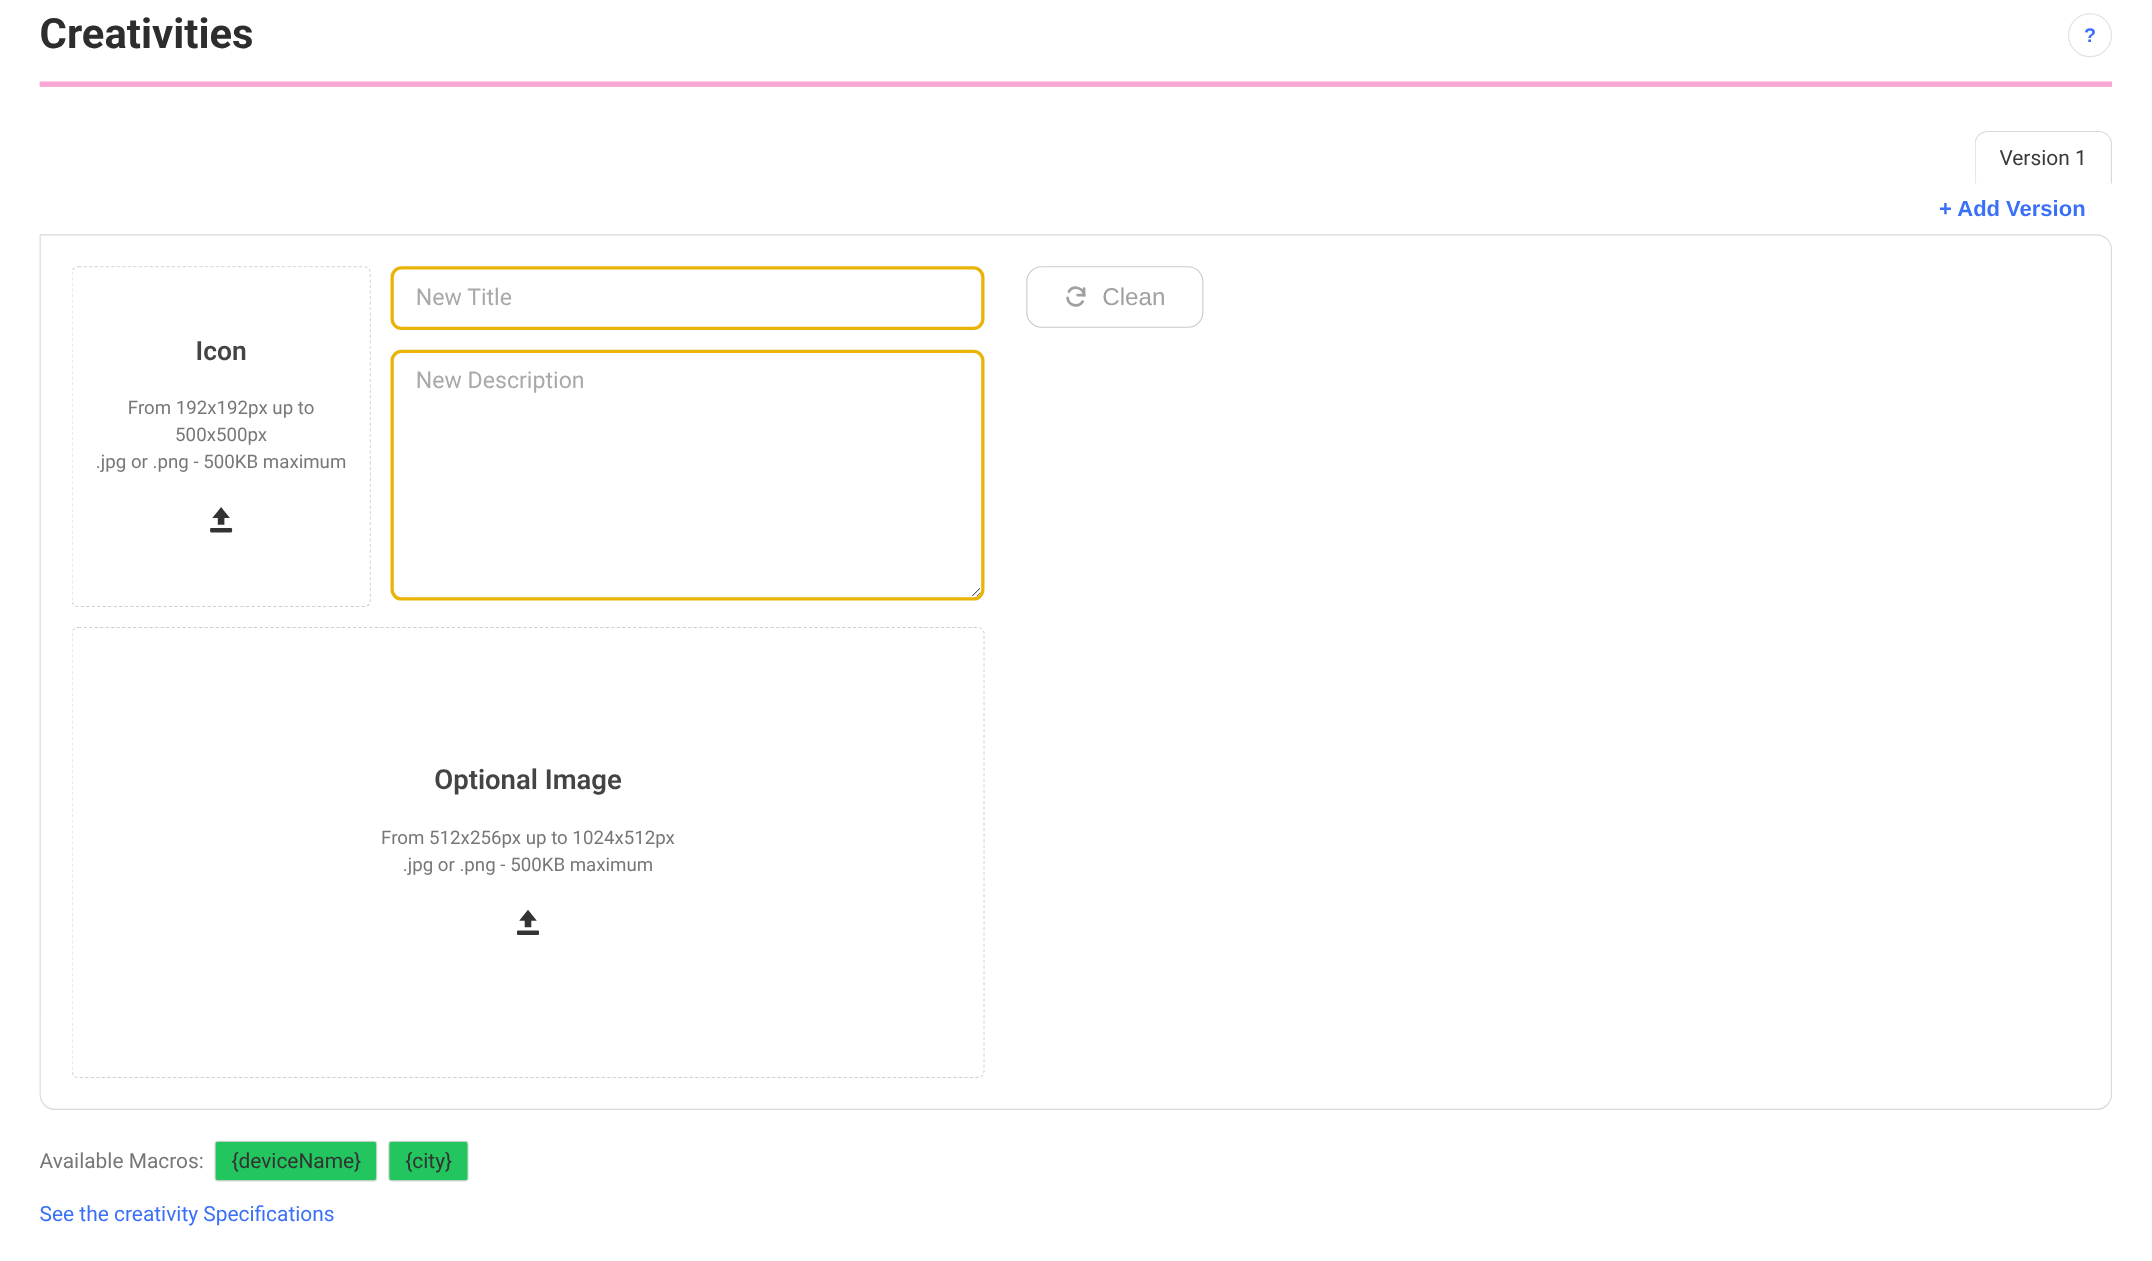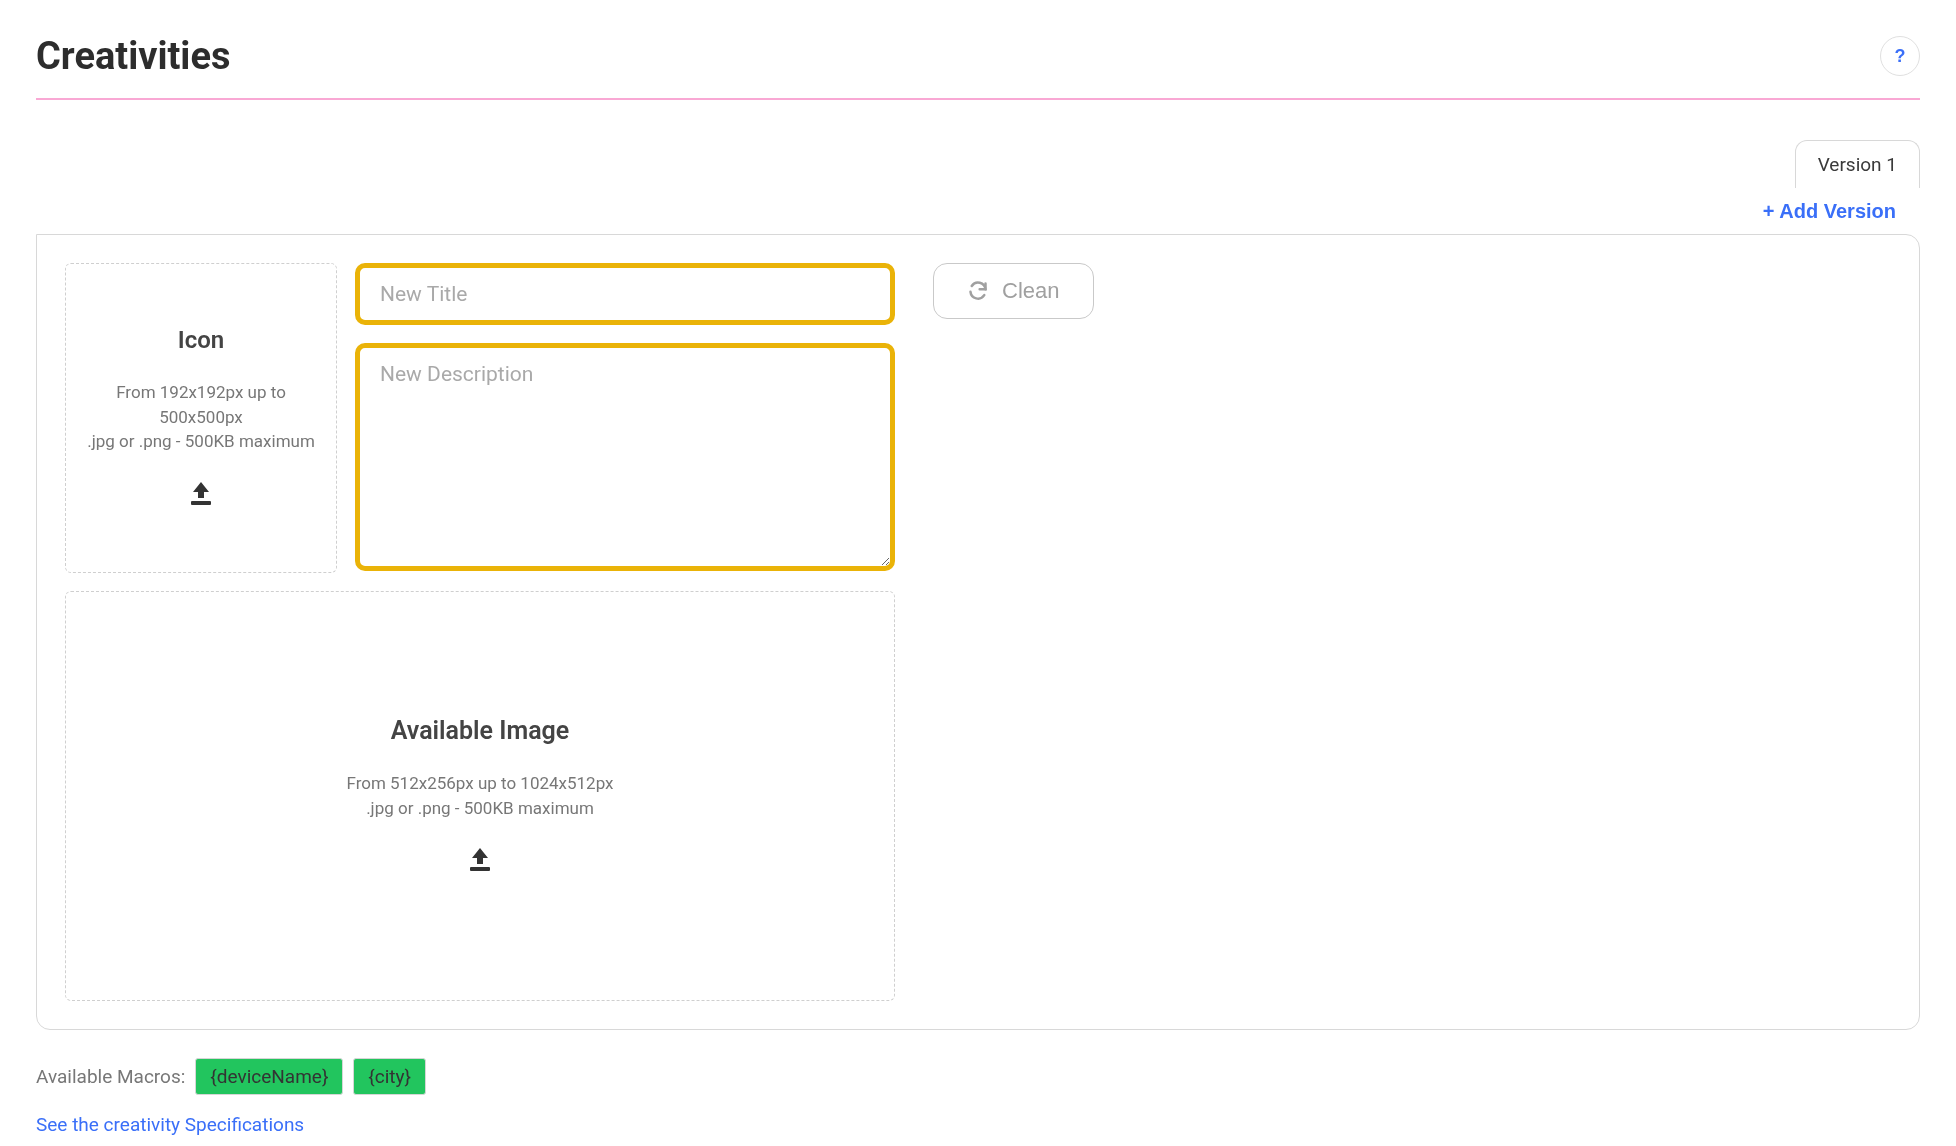--- a/index.html
+++ b/index.html
@@ -7,24 +7,23 @@
   font-family: -apple-system, BlinkMacSystemFont, "Segoe UI", Roboto, "Helvetica Neue", Arial, sans-serif;
   background: #fff;
   color: #333;
   padding: 0;
 }
 .container { padding: 10px 36px 20px 36px; }
 .header-row {
   display: flex;
   justify-content: space-between;
   align-items: center;
-  border-bottom: 2px solid #f9a8d4;
+  border-bottom: 5px solid #f9a8d4;
   padding-bottom: 20px;
   margin-bottom: 40px;
-  margin-top: 24px;
 }
 .page-title {
   font-size: 38px;
   font-weight: 700;
   color: #2d2d2d;
 }
 .help-btn {
   width: 40px;
   height: 40px;
   border-radius: 50%;
@@ -92,21 +91,21 @@
   font-size: 24px;
   font-weight: 600;
   color: #444;
   margin-bottom: 26px;
 }
 .upload-spec { font-size: 17px; line-height: 1.45; color: #777; }
 .upload-icon-svg { margin-top: 28px; }
 .mid-col { display: flex; flex-direction: column; gap: 18px; width: 540px; }
 .text-input, .textarea-input {
   width: 100%;
-  border: 5px solid #eab308;
+  border: 3px solid #eab308;
   border-radius: 10px;
   padding: 14px 20px;
   font-size: 21px;
   color: #333;
   font-family: inherit;
 }
 .text-input::placeholder, .textarea-input::placeholder { color: #a9a9a9; }
 .textarea-input { height: 228px; resize: both; }
 .clean-btn {
   border: 1px solid #c9c9c9;
@@ -194,21 +193,21 @@
       <button class="clean-btn">
         <svg width="20" height="20" viewBox="0 0 24 24" fill="none" stroke="#a0a0a0" stroke-width="3" stroke-linecap="round">
           <path d="M21 3 v7 h-7"></path>
           <path d="M3 13 a9 9 0 0 0 16.5 4 M21 10 a9 9 0 0 0 -16.5 -4"></path>
         </svg>
         <span>Clean</span>
       </button>
     </div>
 
     <div class="upload-box optional-upload">
-      <div class="upload-title">Available Image</div>
+      <div class="upload-title">Optional Image</div>
       <div class="upload-spec">
         <span>From 512x256px up to 1024x512px</span><br>
         <span>.jpg or .png - 500KB maximum</span>
       </div>
       <div class="upload-icon-svg">
         <svg width="28" height="24" viewBox="0 0 28 24" fill="#333">
           <path d="M14 0 L22 10 L17 10 L17 16 L11 16 L11 10 L6 10 Z"></path>
           <rect x="4" y="19" width="20" height="4" rx="1"></rect>
         </svg>
       </div>

